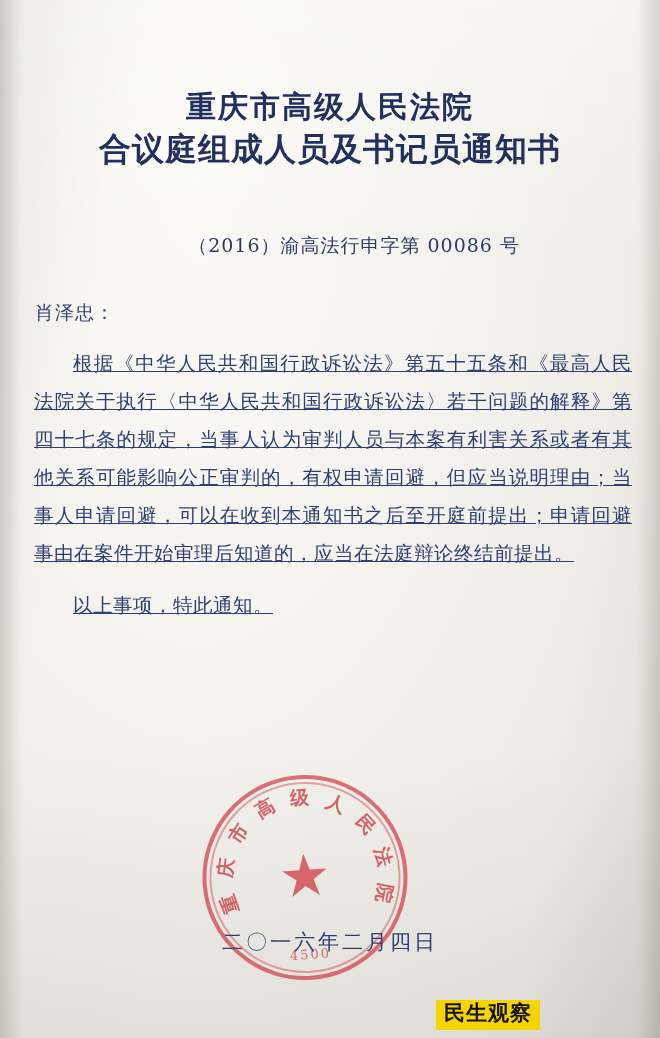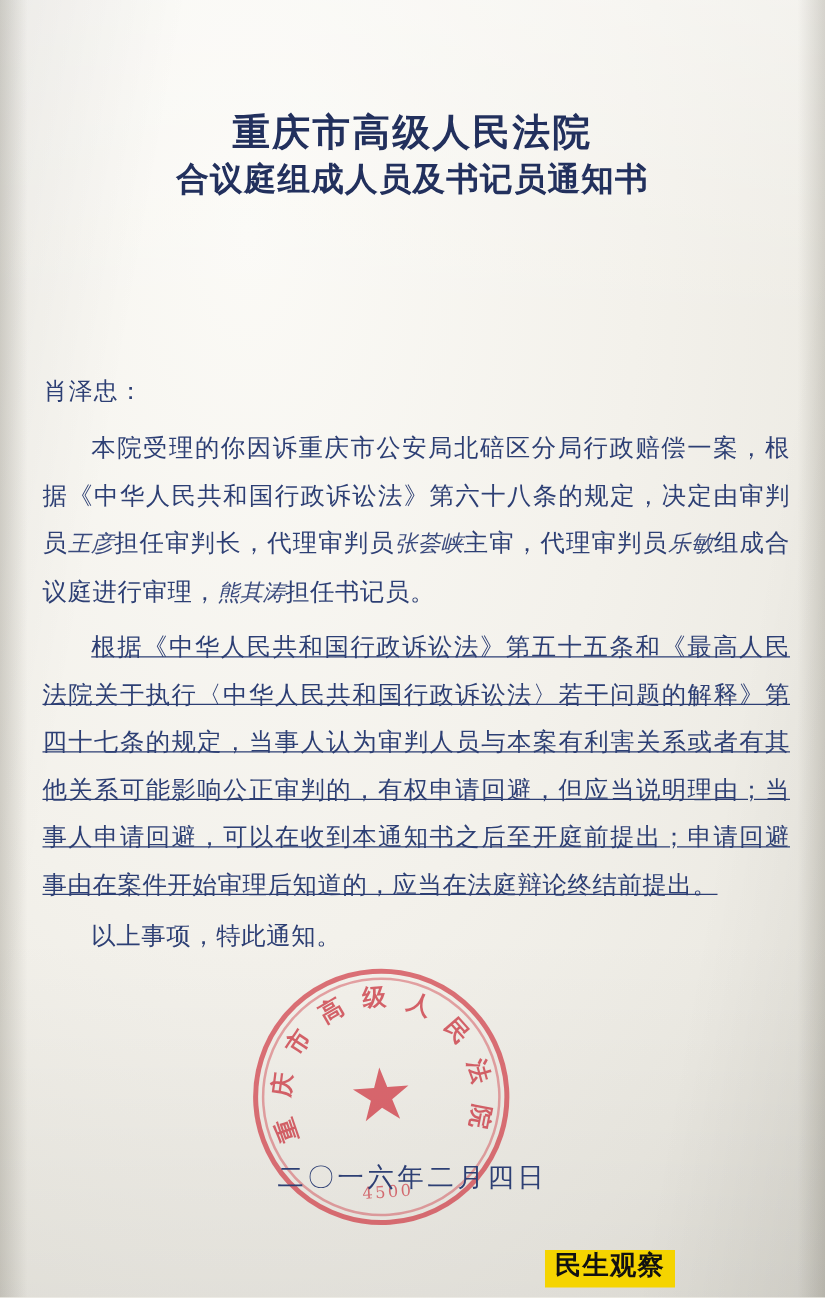--- a/index.html
+++ b/index.html
@@ -49,21 +49,21 @@
     font-family: "DejaVu Serif", "Liberation Serif", serif;
     font-weight: bold;
     font-size: 30px;
     letter-spacing: 2px;
     color: #22305d;
     line-height: 1.25;
   }
   .title-line2 {
     font-family: "DejaVu Serif", "Liberation Serif", serif;
     font-weight: bold;
-    font-size: 26px;
+    font-size: 32px;
     letter-spacing: 1px;
     color: #22305d;
     line-height: 1.45;
   }
   .case-no {
     position: absolute;
     top: 233px;
     right: 28px;
     font-family: "DejaVu Serif", "Liberation Serif", serif;
     font-size: 19px;
@@ -90,21 +90,21 @@
     line-height: 38px;
     color: #2d3f74;
     text-align: justify;
     letter-spacing: 0.5px;
   }
   .para {
     margin: 0 0 2px 0;
     text-indent: 2em;
   }
   .para.p2 { margin-top: 5px; text-decoration: underline; }
-  .para.p3 { margin-top: 3px; }
+  .para.p3 { margin-top: 14px; text-decoration: underline; }
   .handwritten {
     font-family: "DejaVu Sans", sans-serif;
     font-size: 18px;
     color: #3a4a7d;
     font-style: italic;
     letter-spacing: 0;
   }
   .date-line {
     position: absolute;
     top: 928px;
@@ -203,25 +203,25 @@
   <div class="edge-shadow"></div>
   <div class="edge-shadow right"></div>
 
   <div class="doc">
 
     <div class="title-block">
       <div class="title-line1">重庆市高级人民法院</div>
       <div class="title-line2">合议庭组成人员及书记员通知书</div>
     </div>
 
+    <div class="case-no">（2016）渝高法行申字第 00086 号</div>
 
     <div class="addressee">肖泽忠：</div>
 
     <div class="body-text">
-      <p class="para p1">本院受理的你因诉重庆市公安局北碚区分局行政赔偿一案，根据《中华人民共和国行政诉讼法》第六十八条的规定，决定由审判员<span class="handwritten">王彦</span>担任审判长，代理审判员<span class="handwritten">张荟峡</span>主审，代理审判员<span class="handwritten">乐敏</span>组成合议庭进行审理，<span class="handwritten">熊其涛</span>担任书记员。</p>
       <p class="para p2">根据《中华人民共和国行政诉讼法》第五十五条和《最高人民法院关于执行〈中华人民共和国行政诉讼法〉若干问题的解释》第四十七条的规定，当事人认为审判人员与本案有利害关系或者有其他关系可能影响公正审判的，有权申请回避，但应当说明理由；当事人申请回避，可以在收到本通知书之后至开庭前提出；申请回避事由在案件开始审理后知道的，应当在法庭辩论终结前提出。</p>
       <p class="para p3">以上事项，特此通知。</p>
     </div>
 
     <div class="seal">
       <div class="ring"></div>
       <div class="ring inner"></div>
       <div class="star">★</div>
       <div class="seal-bottom">4500</div>
     <div class="seal-text">

